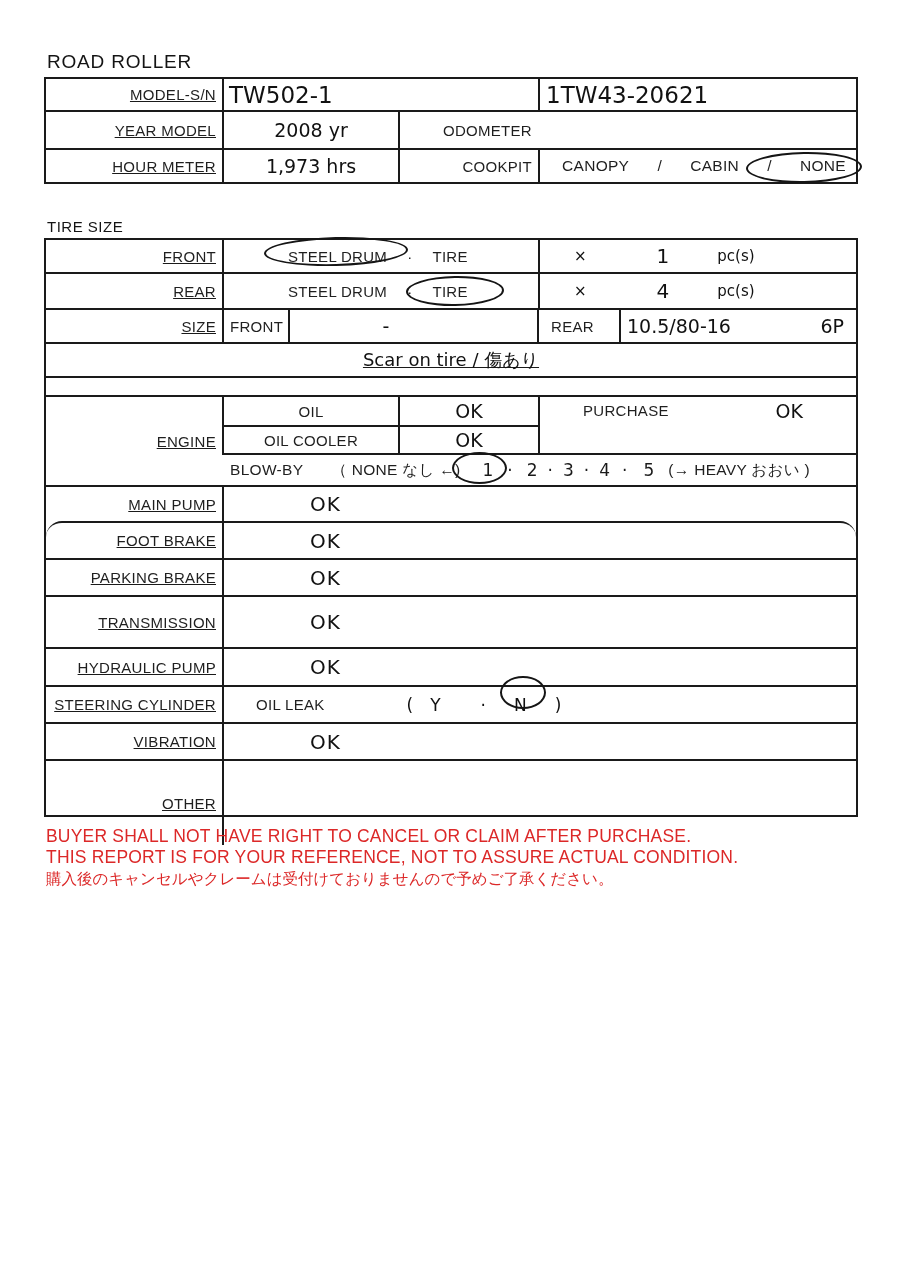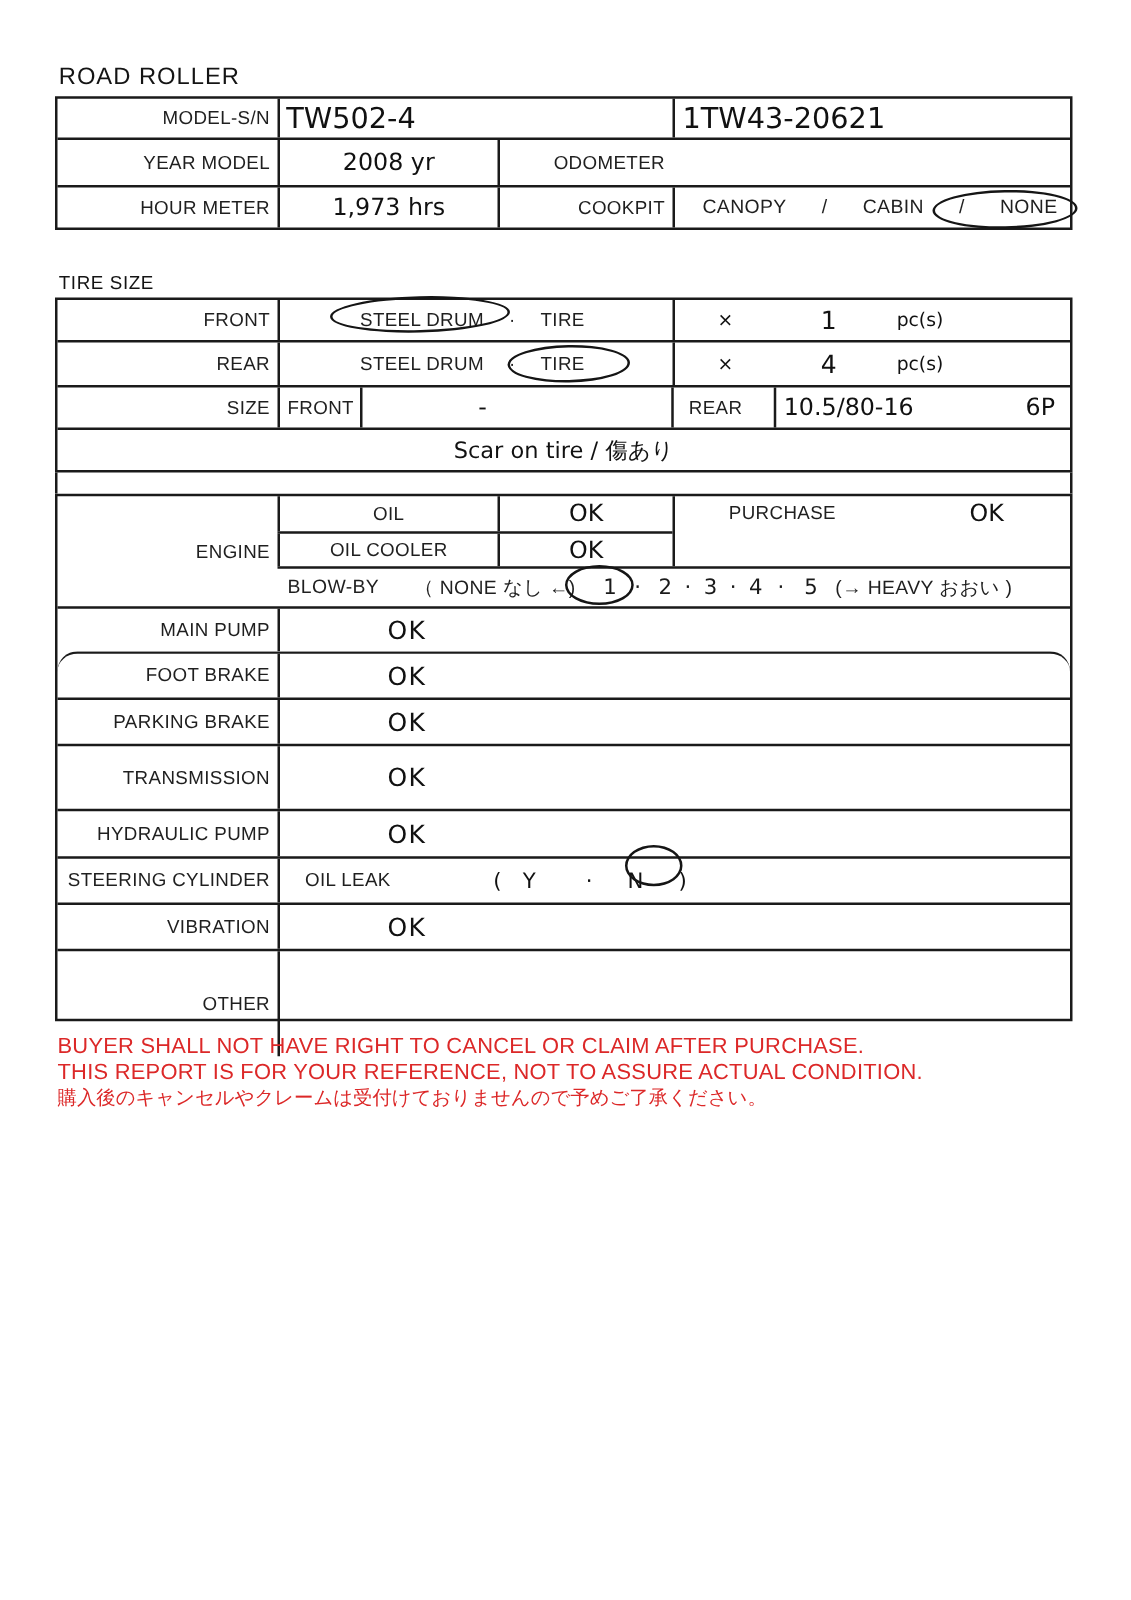--- a/index.html
+++ b/index.html
@@ -15,21 +15,21 @@
   .big{ font-size:23px; }
 
   .sec-title{ position:absolute; font-size:19px; letter-spacing:.8px; color:#141414; }
   #doc-title{ left:47px; top:51px; }
   #tire-title{ left:47px; top:218px; font-size:15px; letter-spacing:.5px; }
 
   .tbl{ position:absolute; left:44px; width:814px; border:2px solid var(--ink); background:var(--paper); }
   .trow{ display:flex; border-top:2px solid var(--ink); }
   .trow.first{ border-top:none; }
   .tc{ display:flex; align-items:center; border-left:2px solid var(--ink); overflow:visible; }
-  .tc.nb{ border-left:none; }
+  .tc.nb{ border-left:none;text-decoration:underline; }
   .right-al{ justify-content:flex-end; padding-right:6px; }
   .center-al{ justify-content:center; }
 
   
   #header-table{ top:77px; height:107px; }
   .hr1{ height:31px; } .hr2{ height:38px; } .hr3{ height:34px; }
   .c-label{ width:176px; flex:0 0 176px; }
   .c-val{ width:176px; flex:0 0 176px; }
   .c-sub{ width:140px; flex:0 0 140px; }
   .c-rest{ flex:1 1 auto; }
@@ -77,21 +77,21 @@
   .bb-d2{ margin-left:10px; } .bb-3{ margin-left:10px; } .bb-d3{ margin-left:10px; }
   .bb-4{ margin-left:10px; } .bb-d4{ margin-left:12px; } .bb-5{ margin-left:16px; }
   .bb-scaleR{ margin-left:14px; }
 
   .ir-main{ height:36px; } .ir-foot{ height:37px;border-radius:16px; } .ir-park{ height:37px; }
   .ir-trans{ height:52px;justify-content:flex-end; } .ir-hyd{ height:38px; } .ir-steer{ height:37px; }
   .ir-vib{ height:37px; } .ir-other{ height:86px; }
   .ok-cell{ padding-left:86px; }
   .ok-cell .val{ font-size:20px; letter-spacing:1px; }
   .steer-cell{ padding-left:0; }
-  .steer-cell .item{ margin-left:20px; }
+  .steer-cell .item{ margin-left:32px; }
   .steer-cell .po{ margin-left:82px; } .steer-cell .yy{ margin-left:17px; }
   .steer-cell .dd{ margin-left:40px; } .steer-cell .nn{ margin-left:28px; }
   .steer-cell .pc{ margin-left:28px; }
   .steer-cell .val{ font-size:17px; }
 
   
   .mark{ position:absolute; border:2.5px solid #151515; border-radius:50%; background:transparent; }
   #mark-none{ left:746px; top:152px; width:116px; height:31px; transform:rotate(-1deg); }
   #mark-steeldrum{ left:264px; top:237px; width:144px; height:29px; transform:rotate(-1.5deg); }
   #mark-tire{ left:406px; top:276px; width:98px; height:30px; transform:rotate(-1deg); }
@@ -109,21 +109,21 @@
 <div id="page">
 
   <div id="doc-title" class="sec-title">ROAD ROLLER</div>
 
   <div id="header-table" class="tbl">
     <div class="trow first hr1">
       <div class="tc nb c-label right-al">
           <span class="lbl">MODEL-S/N</span>
         </div>
       <div class="tc model-cell">
-          <span class="val big">TW502-4</span>
+          <span class="val big">TW502-1</span>
         </div>
       <div class="tc c-rest serial-cell">
           <span class="val big">1TW43-20621</span>
         </div>
     </div>
     <div class="trow hr2">
       <div class="tc nb c-label right-al">
           <span class="lbl">YEAR MODEL</span>
         </div>
       <div class="tc c-val center-al">

